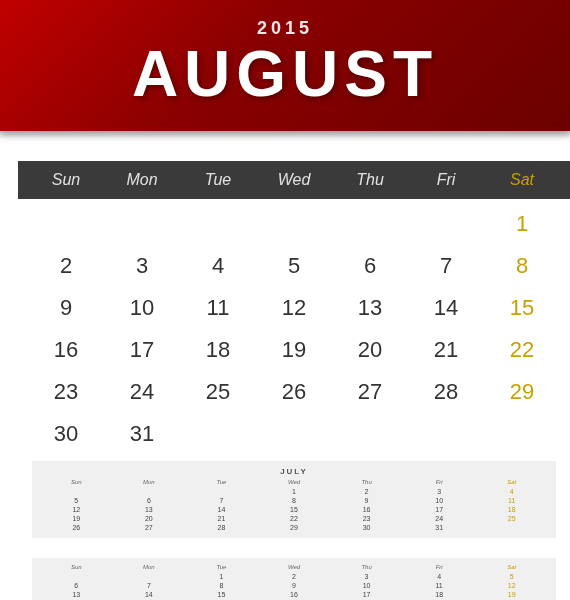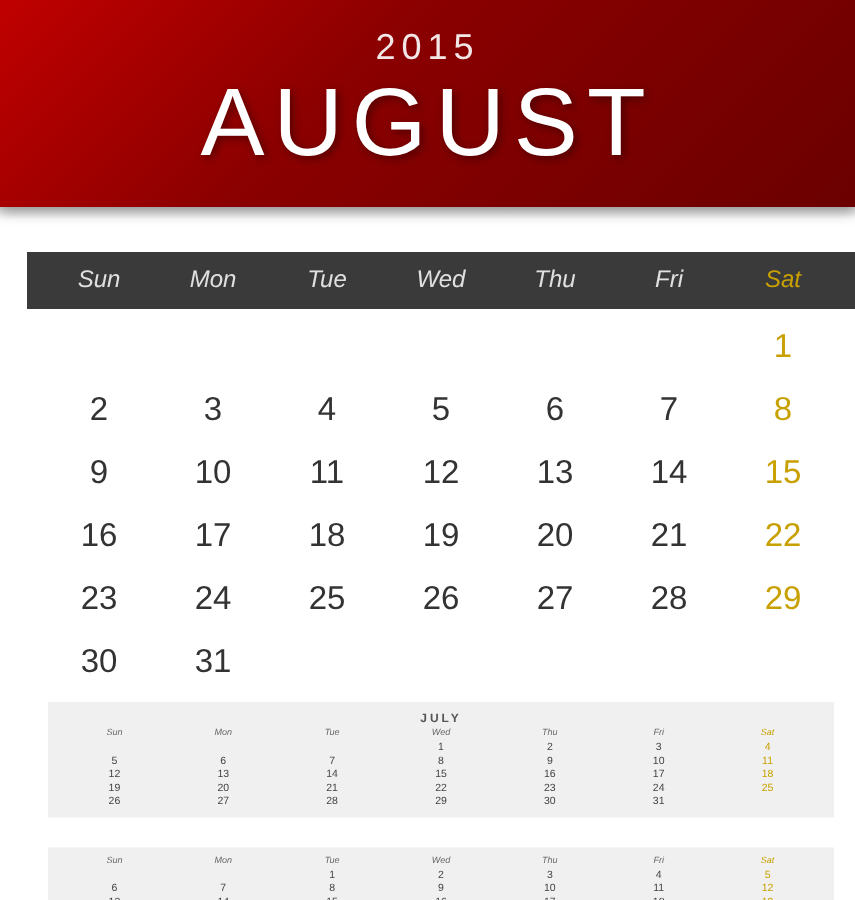--- a/index.html
+++ b/index.html
@@ -22,29 +22,29 @@
     
     .header {
       background: linear-gradient(135deg, #c00000 0%, #8b0000 40%, #6b0000 100%);
       padding: 18px 0 22px 0;
       text-align: center;
       position: relative;
       box-shadow: 0 4px 8px rgba(0,0,0,0.3);
     }
     .header-year {
       color: #fff;
-      font-size: 24px;
-      font-weight: 400;
+      font-size: 18px;
+      font-weight: 700;
       letter-spacing: 4px;
       opacity: 0.9;
     }
     .header-month {
       color: #fff;
       font-size: 64px;
-      font-weight: 400;
+      font-weight: 700;
       letter-spacing: 6px;
       line-height: 1.1;
       text-shadow: 2px 2px 6px rgba(0,0,0,0.4);
     }
     
     .header::after {
       content: '';
       position: absolute;
       bottom: -8px;
       left: 0;

